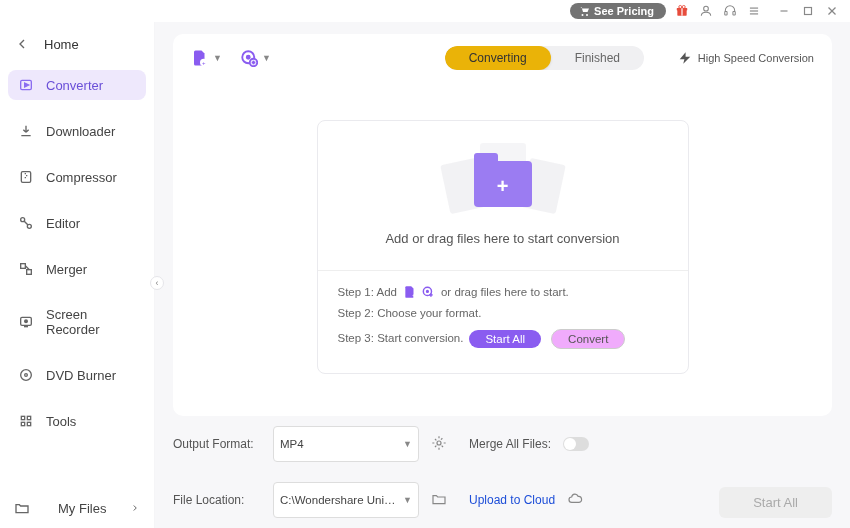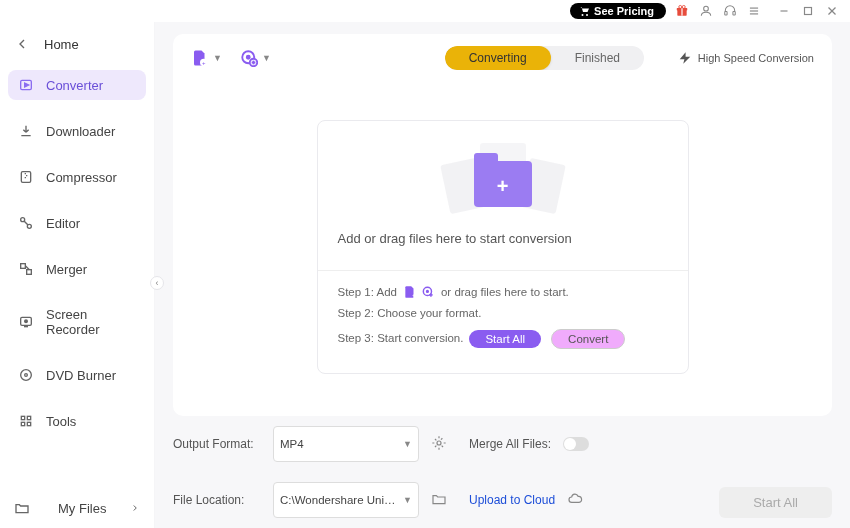--- a/index.html
+++ b/index.html
@@ -1,19 +1,19 @@
 <!DOCTYPE html>
 <html><head>
 <meta charset="utf-8">
 <style>
 * { margin: 0; padding: 0; box-sizing: border-box; font-family: -apple-system, BlinkMacSystemFont, "Segoe UI", Arial, sans-serif; }
 body { width: 850px; height: 528px; background: #fff; display: flex; flex-direction: column; overflow: hidden; }
 
 .titlebar { height: 22px; display: flex; justify-content: flex-end; align-items: center; gap: 8px; padding-right: 10px; position: relative; }
-.pricing-btn { background: #000000; color: #fff; border-radius: 12px; padding: 2px 12px 2px 8px; font-size: 11px; font-weight: 600; display: flex; align-items: center; gap: 4px; cursor: pointer; }
+.pricing-btn { background: #737373; color: #fff; border-radius: 12px; padding: 2px 12px 2px 8px; font-size: 11px; font-weight: 600; display: flex; align-items: center; gap: 4px; cursor: pointer; }
 .tb-icon { width: 16px; height: 16px; display: flex; align-items: center; justify-content: center; cursor: pointer; color: #888; }
 .tb-icon svg { width: 14px; height: 14px; }
 .win-btns { display: flex; gap: 8px; margin-left: 6px; }
 
 .app-body { flex: 1; display: flex; min-height: 0; }
 
 .sidebar { width: 155px; background: #fff; display: flex; flex-direction: column; padding-top: 6px; border-right: 1px solid #f5f5f7; }
 .home-row { display: flex; align-items: center; gap: 14px; padding: 8px 14px; font-size: 13px; color: #333; cursor: pointer; }
 .nav-list { margin-top: 10px; display: flex; flex-direction: column; gap: 16px; padding: 0 8px; }
 .nav-item { display: flex; align-items: center; gap: 12px; padding: 7px 10px; font-size: 13px; color: #444; border-radius: 8px; cursor: pointer; }
@@ -44,21 +44,21 @@
 .drop-zone { margin: 50px auto 0; width: 372px; border: 1px solid #eaeaee; border-radius: 8px; padding: 22px 20px 16px; display: flex; flex-direction: column; }
 .dz-illustration { display: flex; justify-content: center; margin-bottom: 18px; position: relative; height: 70px; }
 .folder-shape { width: 58px; height: 46px; background: #9b7cf2; border-radius: 4px; position: relative; margin-top: 18px; }
 .folder-shape::before { content: ""; position: absolute; top: -8px; left: 0; width: 24px; height: 12px; background: #9b7cf2; border-radius: 3px 3px 0 0; }
 .folder-plus { position: absolute; top: 14px; left: 50%; transform: translateX(-50%); color: #fff; font-size: 20px; font-weight: bold; }
 .ghost-doc { position: absolute; background: #ececf0; border-radius: 3px; }
 .g1 { width: 36px; height: 50px; left: calc(50% - 58px); top: 18px; transform: rotate(-12deg); opacity: 0.7; }
 .g2 { width: 36px; height: 50px; left: calc(50% + 22px); top: 18px; transform: rotate(12deg); opacity: 0.7; }
 .g3 { width: 46px; height: 38px; left: calc(50% - 23px); top: 0px; opacity: 0.5; }
 
-.dz-caption { font-size: 13px; color: #555; margin-bottom: 24px; }
+.dz-caption { text-align: center; font-size: 13px; color: #555; margin-bottom: 24px; }
 .dz-divider { height: 1px; background: #eee; margin: 0 -20px 14px; }
 .step-row { font-size: 11.5px; color: #666; margin-bottom: 8px; display: flex; align-items: center; gap: 6px; }
 .step-icons { display: flex; gap: 4px; }
 .step-icons svg { width: 14px; height: 14px; color: #8a5cf0; }
 .step-btns { display: flex; gap: 10px; margin-top: 2px; align-items: center; }
 .s-btn { border-radius: 12px; padding: 3px 16px; font-size: 11.5px; cursor: pointer; }
 .s-btn.primary { background: #8a5cf0; color: #fff; }
 .s-btn.secondary { background: #f0abfc; border: 1px solid #ccc; color: #555; }
 
 .footer { margin-top: auto; display: flex; align-items: flex-end; justify-content: space-between; padding-top: 10px; }

